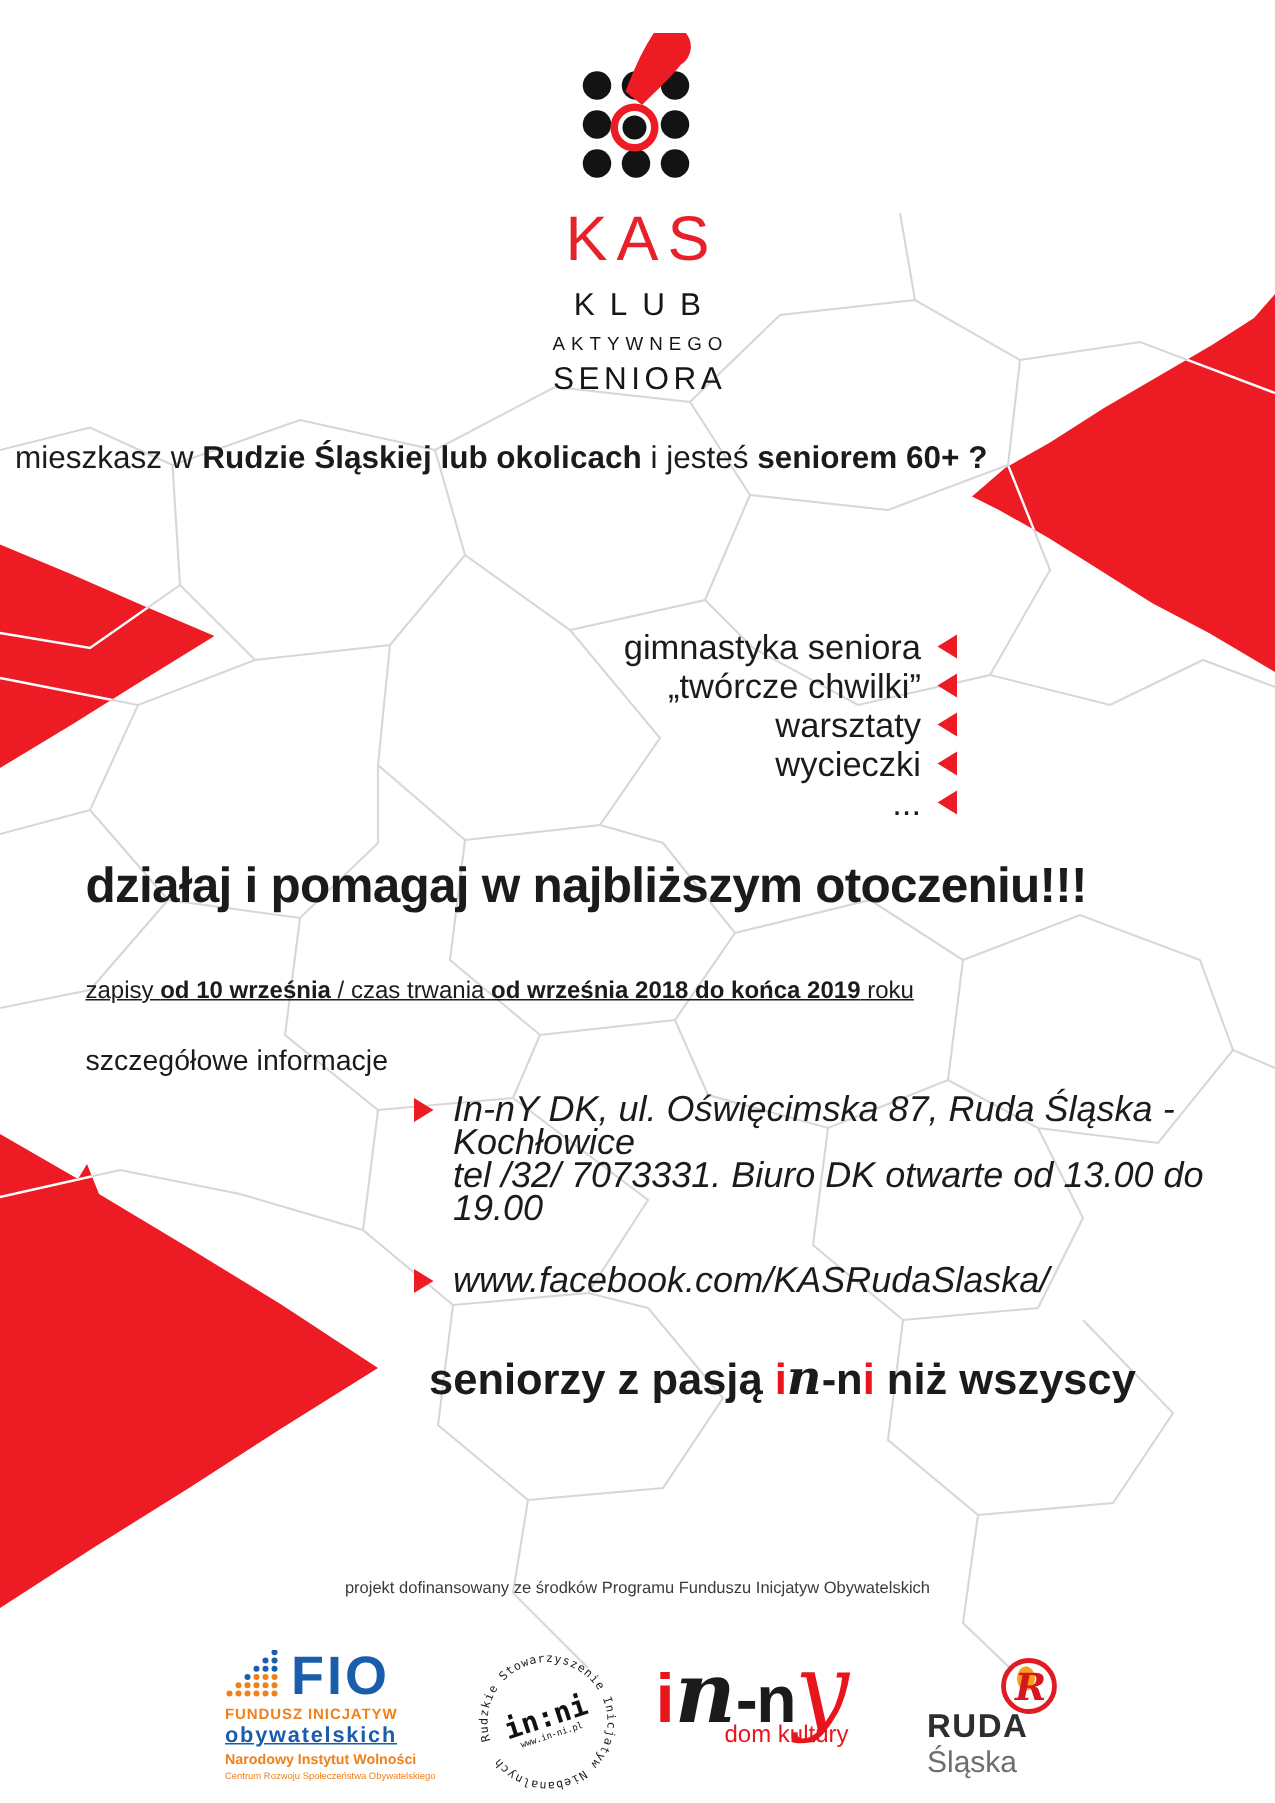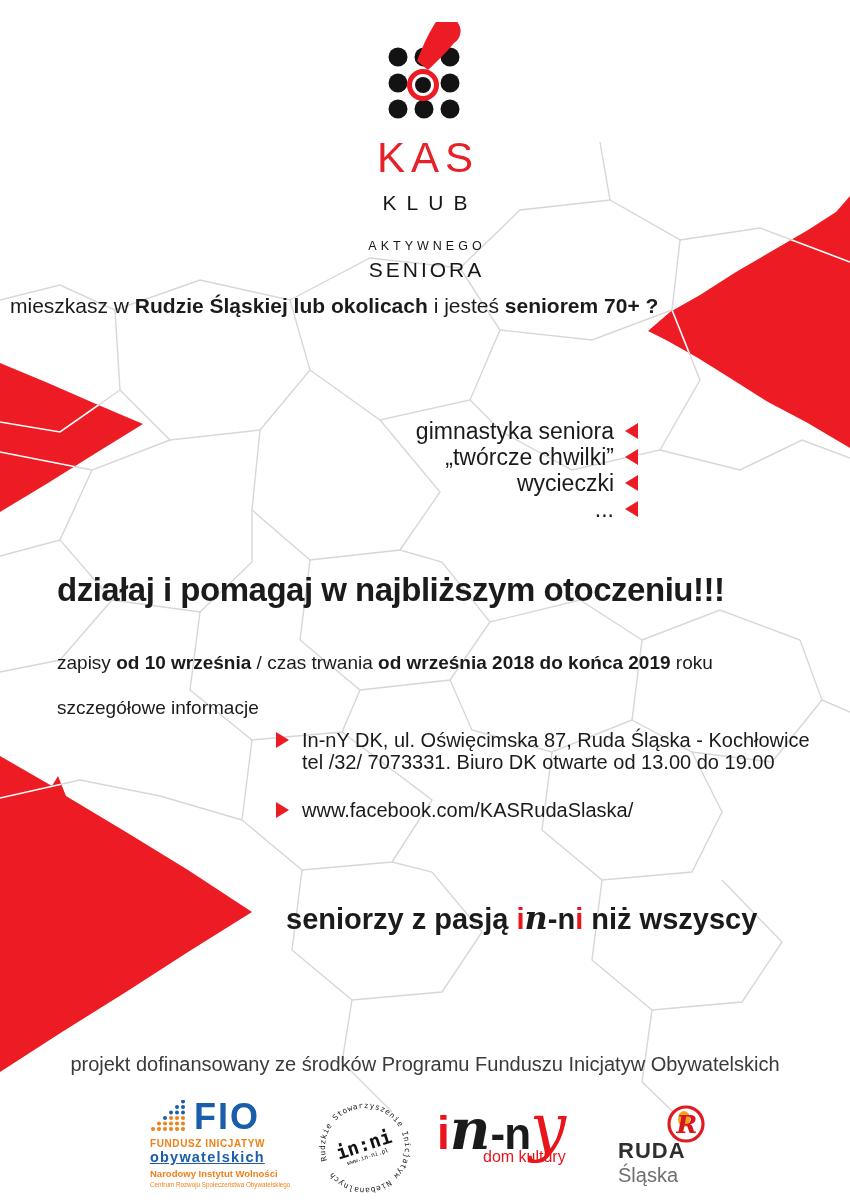--- a/index.html
+++ b/index.html
@@ -8,56 +8,56 @@
     font-family:"Liberation Sans",sans-serif;color:#1b1b1b;
   }
   .abs{position:absolute;}
   b{font-weight:700;}
   svg.bg{position:absolute;left:0;top:0;}
 
   
   .kas-logo{left:325px;top:22px;width:200px;text-align:center;}
   .kas-acr{font-size:42px;letter-spacing:6px;color:#e62129;margin-top:6px;margin-left:6px;font-weight:400;}
   .kas-klub{font-size:21px;letter-spacing:10px;margin-left:10px;margin-top:9px;color:#161616;}
-  .kas-akt{font-size:12.5px;letter-spacing:4px;margin-left:4px;margin-top:24px;color:#161616;}
+  .kas-akt{font-size:12.5px;letter-spacing:4px;margin-left:4px;margin-top:6px;color:#161616;}
   .kas-sen{font-size:21px;letter-spacing:3px;margin-left:3px;margin-top:5px;color:#161616;}
 
   
   .intro{left:10px;top:294px;width:640px;text-align:center;white-space:nowrap;}
   .intro .l1{font-size:21px;}
   .intro .l2{font-size:20.5px;font-weight:700;margin-top:13px;}
   .intro .l3{font-size:27px;font-weight:700;margin-top:3px;}
 
   
   .activities{right:212px;top:418px;text-align:left;}
   .act-row{display:flex;justify-content:flex-end;align-items:center;height:26px;font-size:23px;}
   .tri-left{width:0;height:0;border-top:8px solid transparent;border-bottom:8px solid transparent;
             border-right:13px solid #ed1c24;margin-left:11px;}
 
   
   .headline{left:57px;top:571px;font-size:33px;font-weight:700;letter-spacing:-0.5px;white-space:nowrap;}
 
   
-  .enroll{left:57px;top:652px;font-size:19px;white-space:nowrap;}
+  .enroll{left:57px;top:652px;font-size:16px;white-space:nowrap;text-decoration:underline;}
   .details{left:57px;top:697px;font-size:19px;}
 
   
-  .contact{left:276px;top:729px;font-size:20px;line-height:22px;}
+  .contact{left:276px;top:729px;font-size:24px;line-height:22px;font-style:italic;}
   .info-row{display:flex;}
   .tri-right{flex:0 0 auto;width:0;height:0;border-top:8px solid transparent;border-bottom:8px solid transparent;
              border-left:13px solid #ed1c24;margin-right:13px;margin-top:3px;}
   .fb-row{margin-top:26px;}
 
   
   .slogan{left:286px;top:899px;font-size:29px;font-weight:700;white-space:nowrap;}
   .brand-i{color:#e8151d;}
   .brand-n-serif{font-family:"DejaVu Serif",serif;font-style:italic;font-weight:700;font-size:1.1em;}
 
   
-  .footer-note{left:0;top:1053px;width:850px;text-align:center;font-size:20px;color:#3a3a3a;}
+  .footer-note{left:0;top:1053px;width:850px;text-align:center;font-size:11px;color:#3a3a3a;}
 
   .fio{left:150px;top:1100px;width:125px;color:#f08019;}
   .fio-top{display:flex;align-items:flex-end;}
   .fio-acr{font-size:36px;font-weight:700;color:#1a5dab;letter-spacing:2px;margin-left:8px;line-height:30px;}
   .fio-l1{font-size:10px;font-weight:700;letter-spacing:0.6px;margin-top:6px;white-space:nowrap;}
   .fio-l2{font-size:14.5px;font-weight:700;letter-spacing:1.2px;color:#1a5dab;margin-top:0px;white-space:nowrap;text-decoration:underline;}
   .fio-l3{font-size:9.5px;font-weight:700;margin-top:3px;white-space:nowrap;}
   .fio-l4{font-size:6.3px;margin-top:2px;white-space:nowrap;}
 
   .stamp{left:313px;top:1096px;}
@@ -137,30 +137,34 @@
     <circle cx="98" cy="63" r="13.5" fill="none" stroke="#ed1c24" stroke-width="5"></circle>
     <circle cx="98" cy="63" r="8" fill="#131313"></circle>
   </svg>
   <div class="kas-acr">KAS</div>
   <div class="kas-klub">KLUB</div>
   <div class="kas-akt">AKTYWNEGO</div>
   <div class="kas-sen">SENIORA</div>
 </div>
 
 <div class="abs intro">
-  <div class="l1"><span>mieszkasz w </span><b>Rudzie Śląskiej lub okolicach</b><span> i jesteś </span><b>seniorem 70+ ?</b></div>
+  <div class="l1"><span>mieszkasz w </span><b>Rudzie Śląskiej lub okolicach</b><span> i jesteś </span><b>seniorem 60+ ?</b></div>
 </div>
 
 <div class="abs activities">
   <div class="act-row">
       <span>gimnastyka seniora</span>
       <span class="tri-left"></span>
     </div>
   <div class="act-row">
       <span>„twórcze chwilki”</span>
+      <span class="tri-left"></span>
+    </div>
+  <div class="act-row">
+      <span>warsztaty</span>
       <span class="tri-left"></span>
     </div>
   <div class="act-row">
       <span>wycieczki</span>
       <span class="tri-left"></span>
     </div>
   <div class="act-row">
       <span>...</span>
       <span class="tri-left"></span>
     </div>

